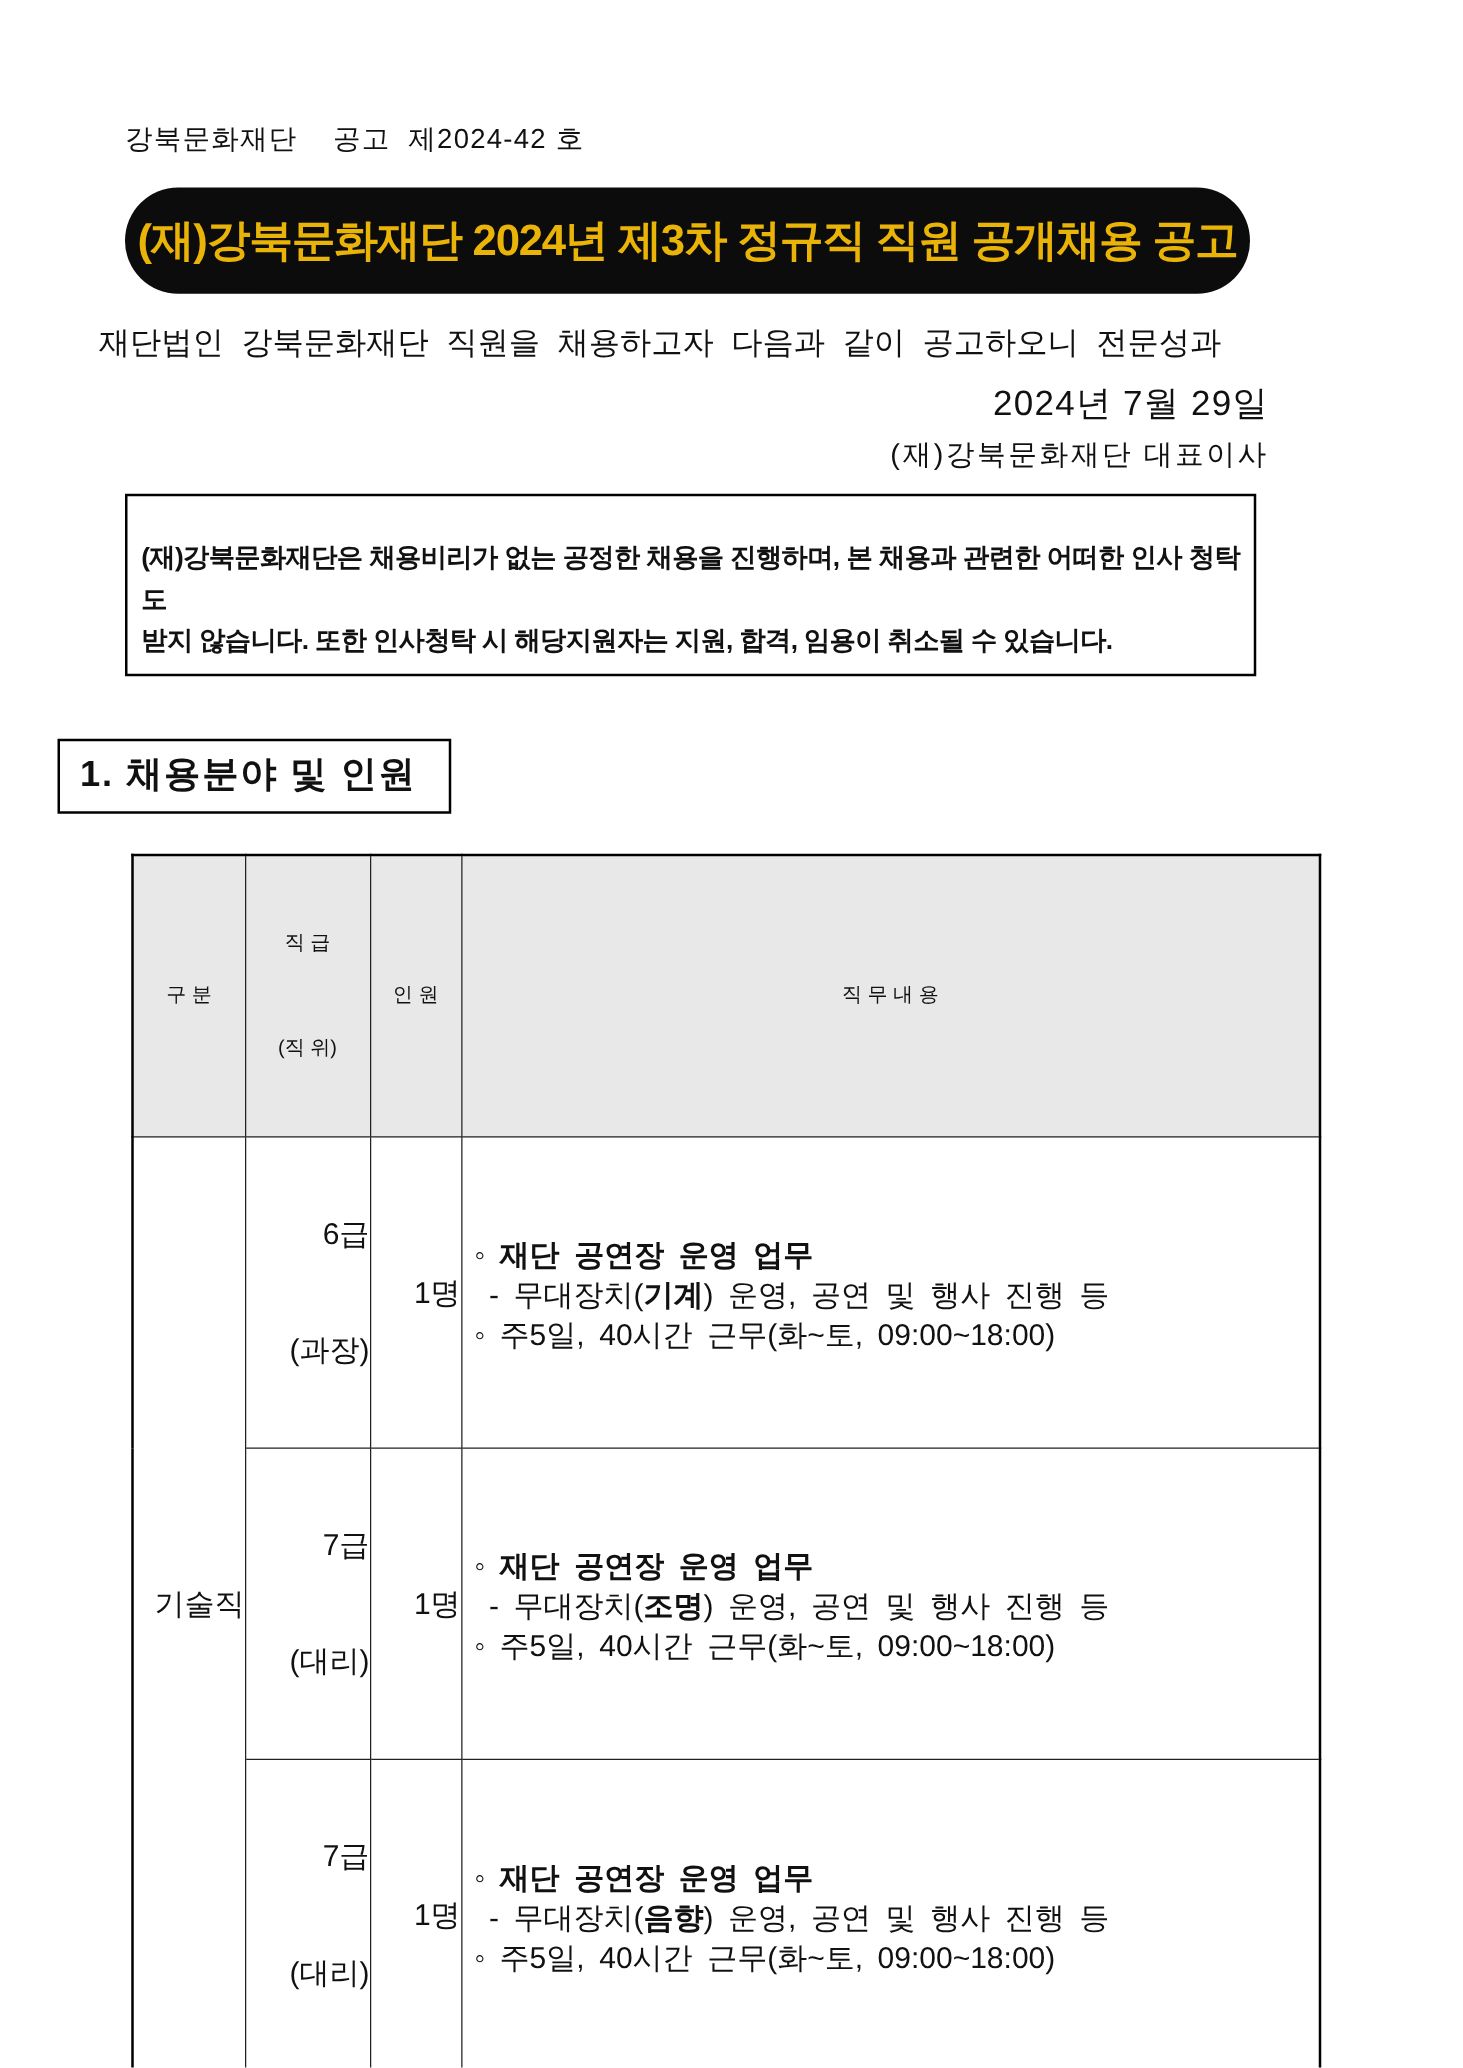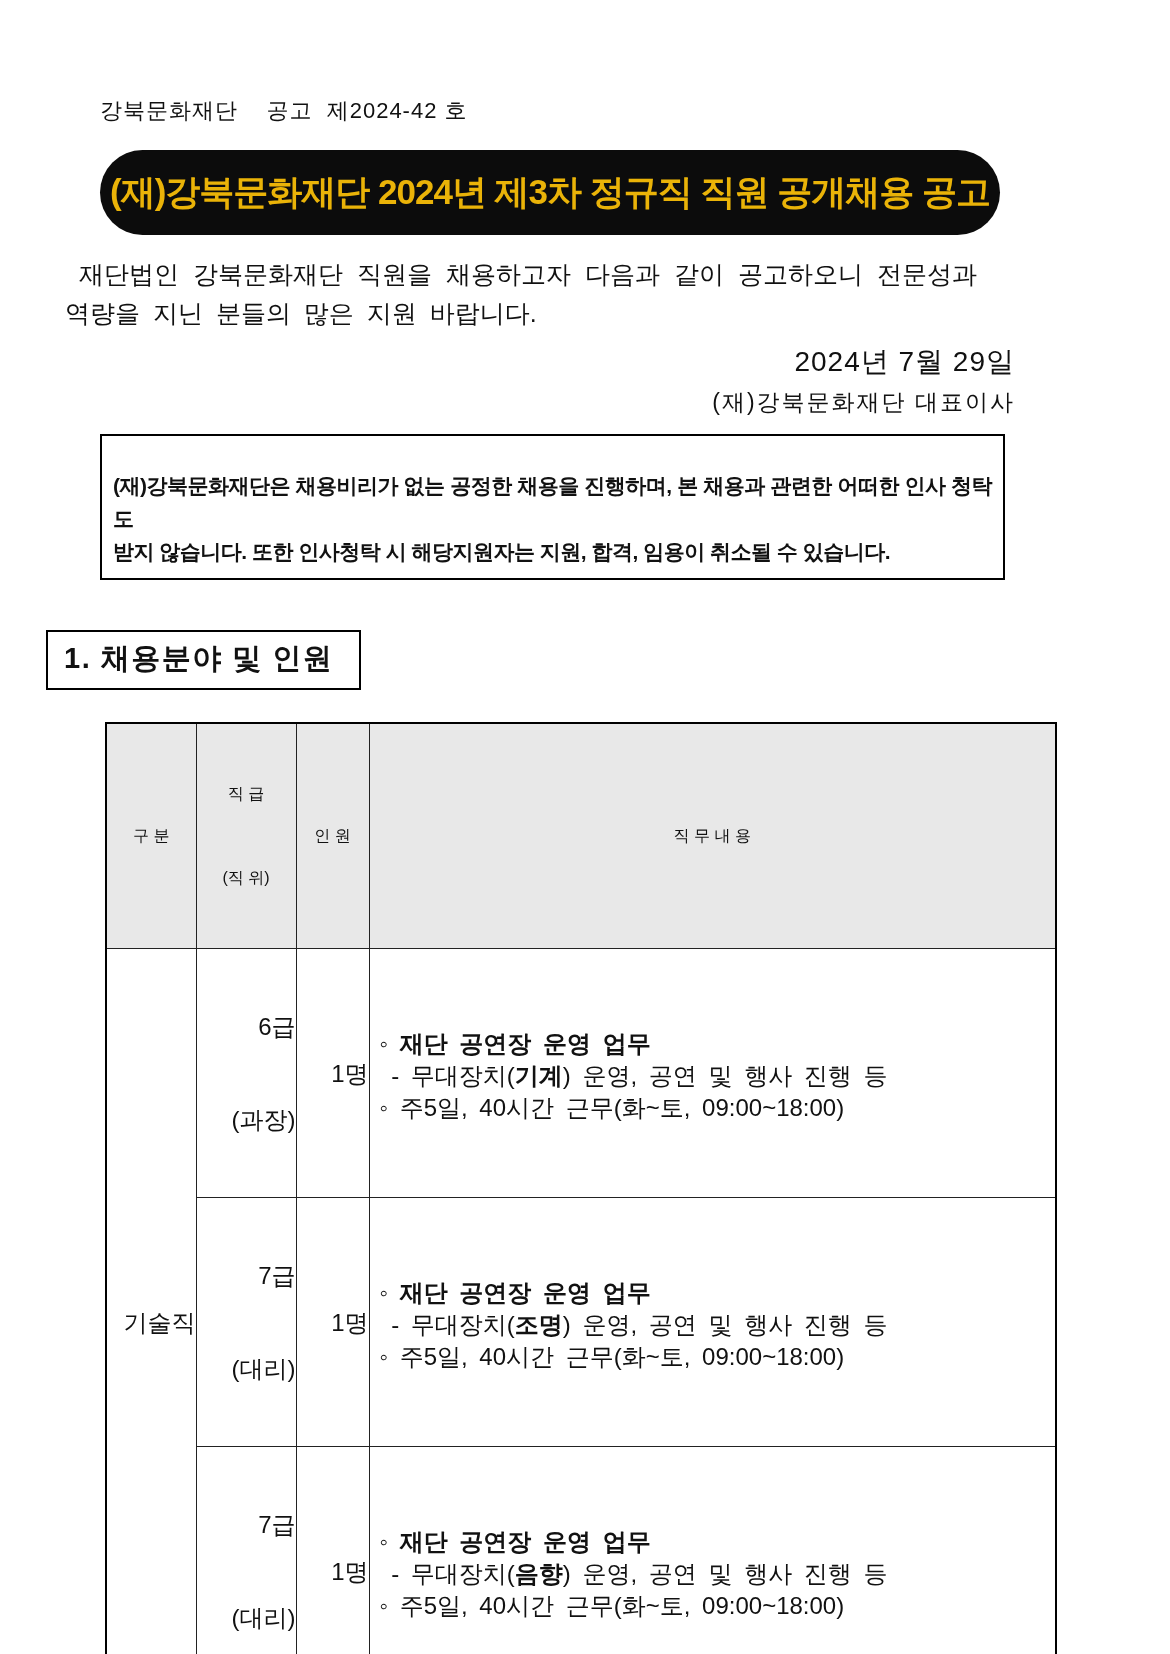--- a/index.html
+++ b/index.html
@@ -102,21 +102,20 @@
 <body>
 
 <div class="ref-line">강북문화재단    공고  제2024-42 호</div>
 
 <div class="banner">
   <span class="banner-text">(재)강북문화재단 2024년 제3차 정규직 직원 공개채용 공고</span>
 </div>
 
 <div class="intro">
   <div class="l1">재단법인 강북문화재단 직원을 채용하고자 다음과 같이 공고하오니 전문성과</div>
-  <div class="l2">역량을 지닌 분들의 많은 지원 바랍니다.</div>
 </div>
 
 <div class="date-line">2024년 7월 29일</div>
 <div class="signer-line">(재)강북문화재단 대표이사</div>
 
 <div class="notice">
   <div class="l1">(재)강북문화재단은 채용비리가 없는 공정한 채용을 진행하며, 본 채용과 관련한 어떠한 인사 청탁도</div>
   <div class="l2">받지 않습니다. 또한 인사청탁 시 해당지원자는 지원, 합격, 임용이 취소될 수 있습니다.</div>
 </div>
 

